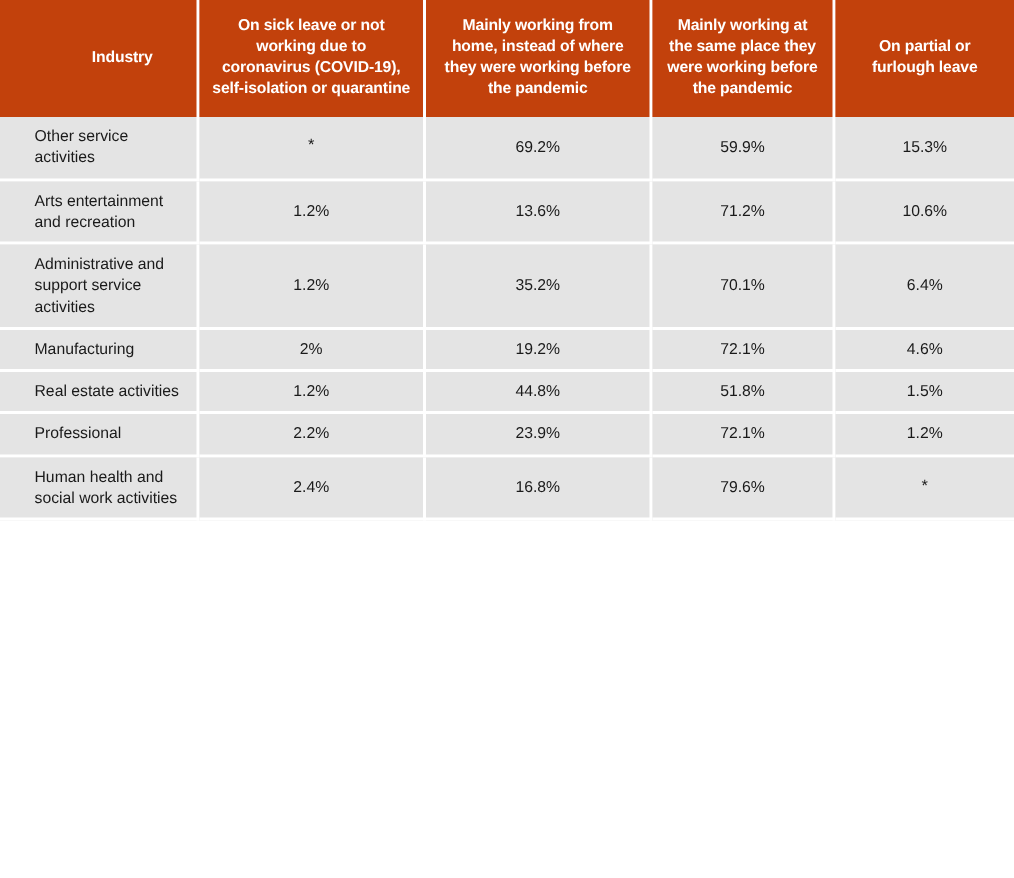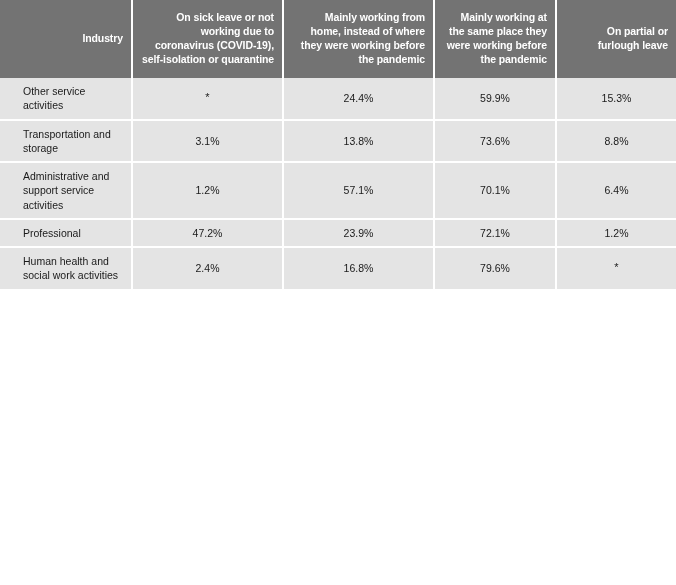--- a/index.html
+++ b/index.html
@@ -14,26 +14,26 @@
     overflow: hidden;
   }
   #stats-table {
     width: 676px;
     border-collapse: separate;
     border-spacing: 0;
     table-layout: fixed;
   }
   
   #stats-table thead th {
-    background: #737373;
+    background: #c2410c;
     color: #ffffff;
     font-size: 10.5px;
     font-weight: bold;
     line-height: 1.32;
-    text-align: right;
+    text-align: center;
     vertical-align: middle;
     padding: 7px 8px 7px 8px;
     height: 78px;
     box-sizing: border-box;
     border-right: 2px solid #ffffff;
     letter-spacing: -0.1px;
   }
   #stats-table thead th.last-col {
     border-right: none;
   }
@@ -93,41 +93,55 @@
       <th>On sick leave or not working due to coronavirus (COVID-19), self-isolation or quarantine</th>
       <th>Mainly working from home, instead of where they were working before the pandemic</th>
       <th>Mainly working at the same place they were working before the pandemic</th>
       <th class="last-col">On partial or furlough leave</th>
     </tr>
   </thead>
   <tbody id="table-body">
       <tr>
         <td class="industry-cell">Other service activities</td>
         <td class="value-cell"><span class="ast">*</span></td>
-        <td class="value-cell">24.4%</td>
+        <td class="value-cell">69.2%</td>
         <td class="value-cell">59.9%</td>
         <td class="value-cell last-col">15.3%</td>
       </tr>
       <tr>
-        <td class="industry-cell">Transportation and storage</td>
-        <td class="value-cell">3.1%</td>
-        <td class="value-cell">13.8%</td>
-        <td class="value-cell">73.6%</td>
-        <td class="value-cell last-col">8.8%</td>
+        <td class="industry-cell">Arts entertainment and recreation</td>
+        <td class="value-cell">1.2%</td>
+        <td class="value-cell">13.6%</td>
+        <td class="value-cell">71.2%</td>
+        <td class="value-cell last-col">10.6%</td>
       </tr>
       <tr>
         <td class="industry-cell">Administrative and support service activities</td>
         <td class="value-cell">1.2%</td>
-        <td class="value-cell">57.1%</td>
+        <td class="value-cell">35.2%</td>
         <td class="value-cell">70.1%</td>
         <td class="value-cell last-col">6.4%</td>
       </tr>
       <tr>
+        <td class="industry-cell">Manufacturing</td>
+        <td class="value-cell">2%</td>
+        <td class="value-cell">19.2%</td>
+        <td class="value-cell">72.1%</td>
+        <td class="value-cell last-col">4.6%</td>
+      </tr>
+      <tr>
+        <td class="industry-cell">Real estate activities</td>
+        <td class="value-cell">1.2%</td>
+        <td class="value-cell">44.8%</td>
+        <td class="value-cell">51.8%</td>
+        <td class="value-cell last-col">1.5%</td>
+      </tr>
+      <tr>
         <td class="industry-cell">Professional</td>
-        <td class="value-cell">47.2%</td>
+        <td class="value-cell">2.2%</td>
         <td class="value-cell">23.9%</td>
         <td class="value-cell">72.1%</td>
         <td class="value-cell last-col">1.2%</td>
       </tr>
       <tr>
         <td class="industry-cell">Human health and social work activities</td>
         <td class="value-cell">2.4%</td>
         <td class="value-cell">16.8%</td>
         <td class="value-cell">79.6%</td>
         <td class="value-cell last-col"><span class="ast">*</span></td>

